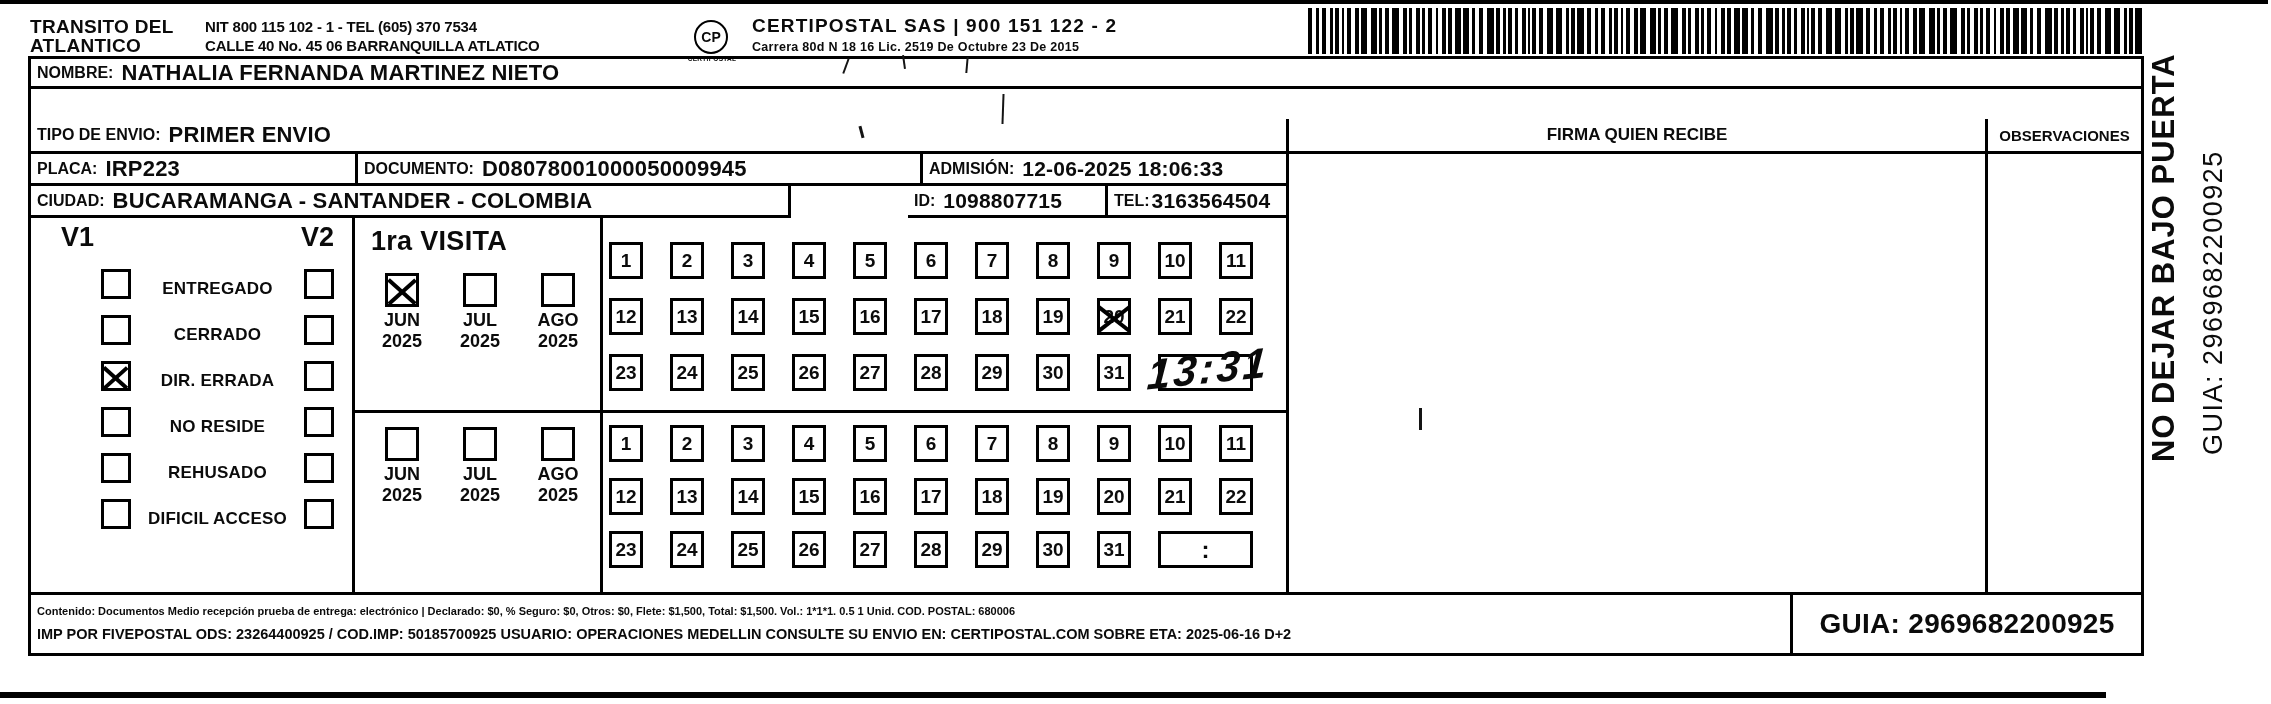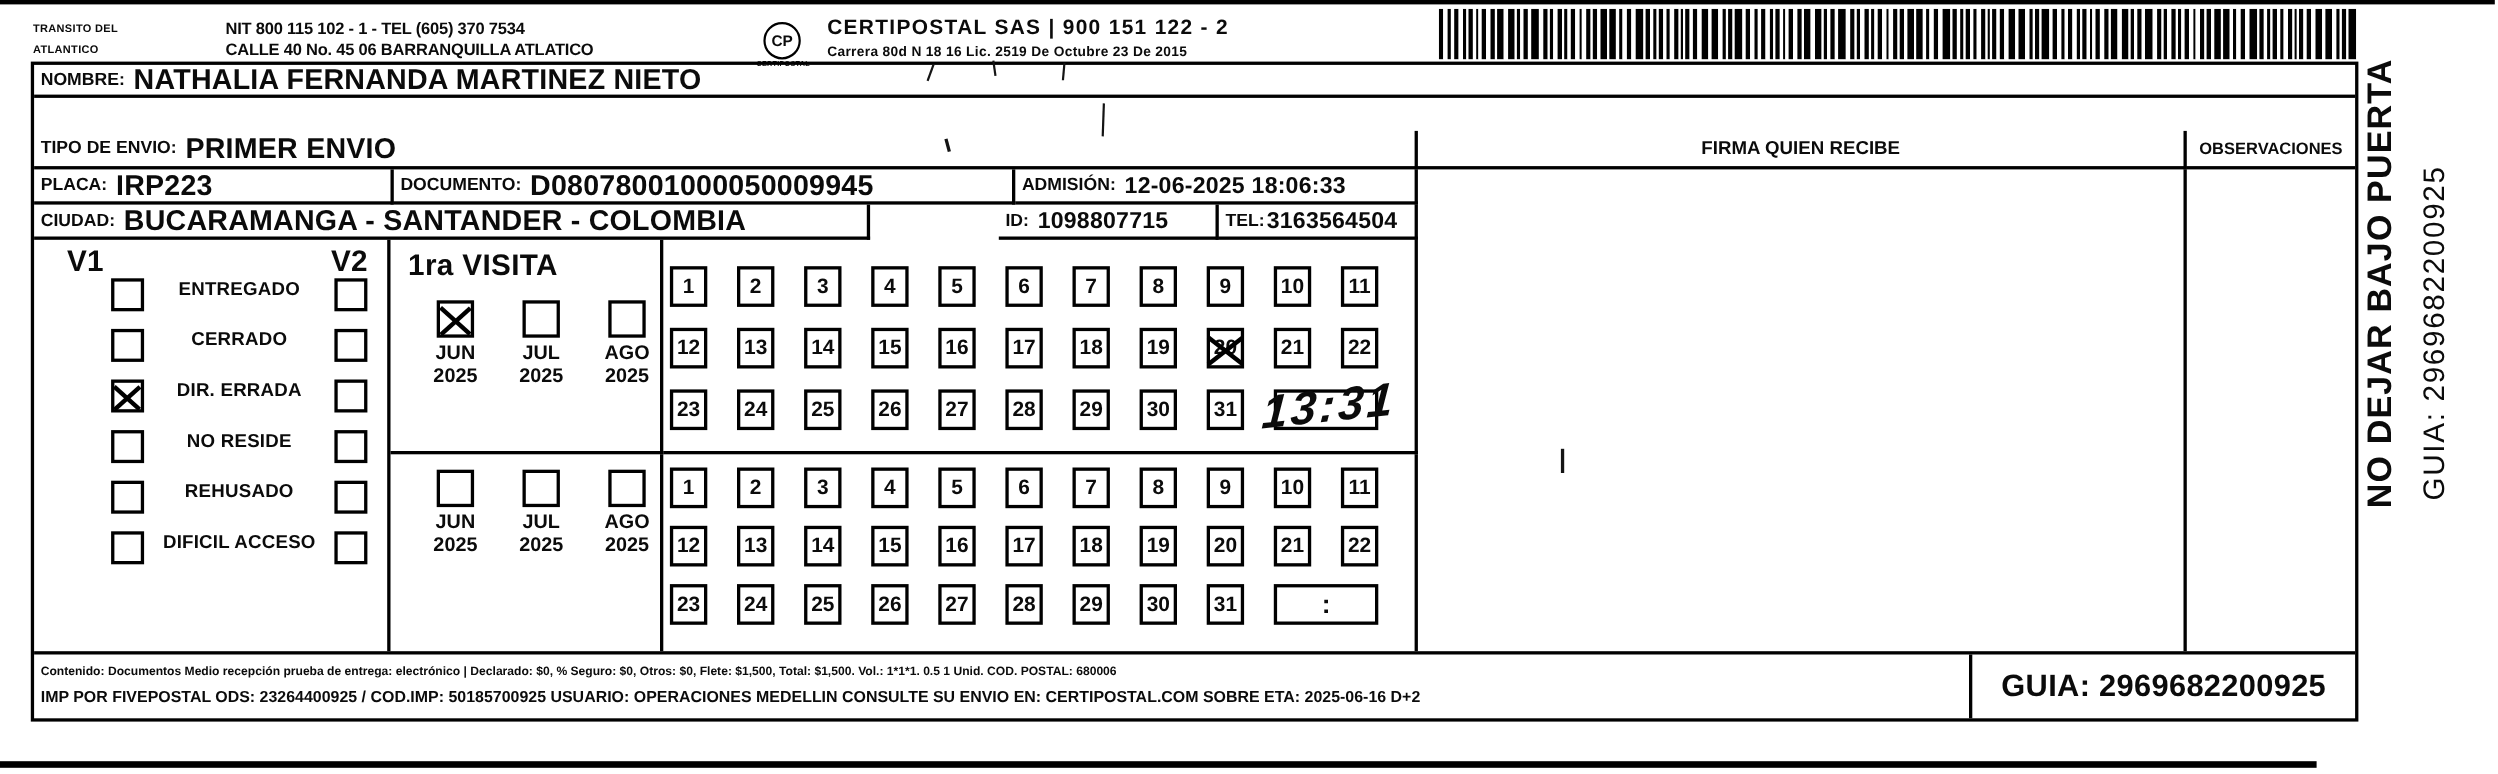--- a/index.html
+++ b/index.html
@@ -5,54 +5,54 @@
   * { box-sizing: border-box; margin: 0; padding: 0; }
   body { background: #e8e8e8; font-family: "Liberation Sans", sans-serif; }
   .sheet {
     position: relative; width: 2271px; height: 704px; background: #fff;
     color: #0b0b0b; overflow: hidden; font-family: "Liberation Sans", sans-serif;
   }
   .abs { position: absolute; }
 
   
   .topline { left: 0; top: 5; width: 2268px; height: 4px; background: #000; }
-  .brand { left: 30px; top: 17px; font-weight: bold; font-size: 10px; line-height: 19px; letter-spacing: .3px; }
+  .brand { left: 30px; top: 17px; font-weight: bold; font-size: 19px; line-height: 19px; letter-spacing: .3px; }
   .nitblock { left: 205px; top: 17px; font-weight: bold; font-size: 15px; line-height: 19px; letter-spacing: -0.2px; }
   .logo { left: 694px; top: 20px; width: 34px; height: 34px; border: 2px solid #000; border-radius: 50%;
           display: flex; align-items: center; justify-content: center; font-weight: bold; font-size: 14px; }
   .logocap { left: 684px; top: 55px; width: 56px; text-align: center; font-size: 6.5px; font-weight: bold; letter-spacing: .3px; }
   .cpblock1 { left: 752px; top: 15px; font-weight: bold; font-size: 19px; letter-spacing: 1.2px; }
   .cpblock2 { left: 752px; top: 40px; font-weight: bold; font-size: 12.5px; letter-spacing: .3px; }
   .barcode { left: 1308px; top: 8px; width: 836px; height: 46px; display: flex; align-items: stretch; overflow: hidden; }
   .bcbar { background: #000; }
   .bcgap { background: #fff; }
 
   
   .table { left: 28px; top: 56px; width: 2116px; height: 600px; border: 3px solid #000; }
   .cell { position: absolute; border-color: #000; }
   .rb { border-right: 3px solid #000; }
   .bb { border-bottom: 3px solid #000; }
   .frow { display: flex; align-items: center; gap: 8px; padding-left: 6px; }
   .flabel { font-weight: bold; font-size: 16px; white-space: nowrap; }
-  .fvalue { font-weight: bold; font-size: 26px; white-space: nowrap; letter-spacing: .2px; }
+  .fvalue { font-weight: bold; font-size: 22px; white-space: nowrap; letter-spacing: .2px; }
   .fvalue.sm { font-size: 21px; }
   .chead { display: flex; align-items: center; justify-content: center; font-weight: bold; }
 
   
   .vhead { display: flex; justify-content: space-between; padding: 4px 18px 0 30px; font-size: 27px; font-weight: bold; }
-  .status-row { display: flex; align-items: flex-start; height: 46px; padding: 0 18px 0 30px; margin-left: 40px; }
+  .status-row { display: flex; align-items: flex-end; height: 46px; padding: 0 18px 0 30px; margin-left: 40px; }
   .status-label { flex: 1; text-align: center; font-weight: bold; font-size: 17px; letter-spacing: .2px; }
   .cb { position: relative; width: 30px; height: 30px; border: 3px solid #000; flex: 0 0 auto; }
   .xmark::before, .xmark::after { content: ""; position: absolute; left: -15%; top: 50%; width: 130%; height: 3.5px; background: #000; }
   .xmark::before { transform: rotate(42deg); }
   .xmark::after  { transform: rotate(-42deg); }
 
   
   .vtitle { margin: 8px 0 0 16px; font-size: 27px; font-weight: bold; letter-spacing: .3px; }
-  .months-boxes { display: flex; gap: 24px; padding-left: 32px; margin-top: 16px; }
+  .months-boxes { display: flex; gap: 24px; padding-left: 20px; margin-top: 16px; }
   .month-col { display: flex; flex-direction: column; align-items: center; width: 54px; }
   .month-col .cb { width: 34px; height: 34px; }
   .month-label { font-weight: bold; font-size: 18px; line-height: 21px; margin-top: 3px; text-align: center; }
   .month-label + .month-label { margin-top: 0; }
 
   
   .day-grid { display: flex; flex-direction: column; }
   .day-grid.g1 { padding-top: 24px; gap: 19px; }
   .day-grid.g2 { padding-top: 12px; gap: 16px; }
   .day-row { display: flex; gap: 27px; padding-left: 6px; }

